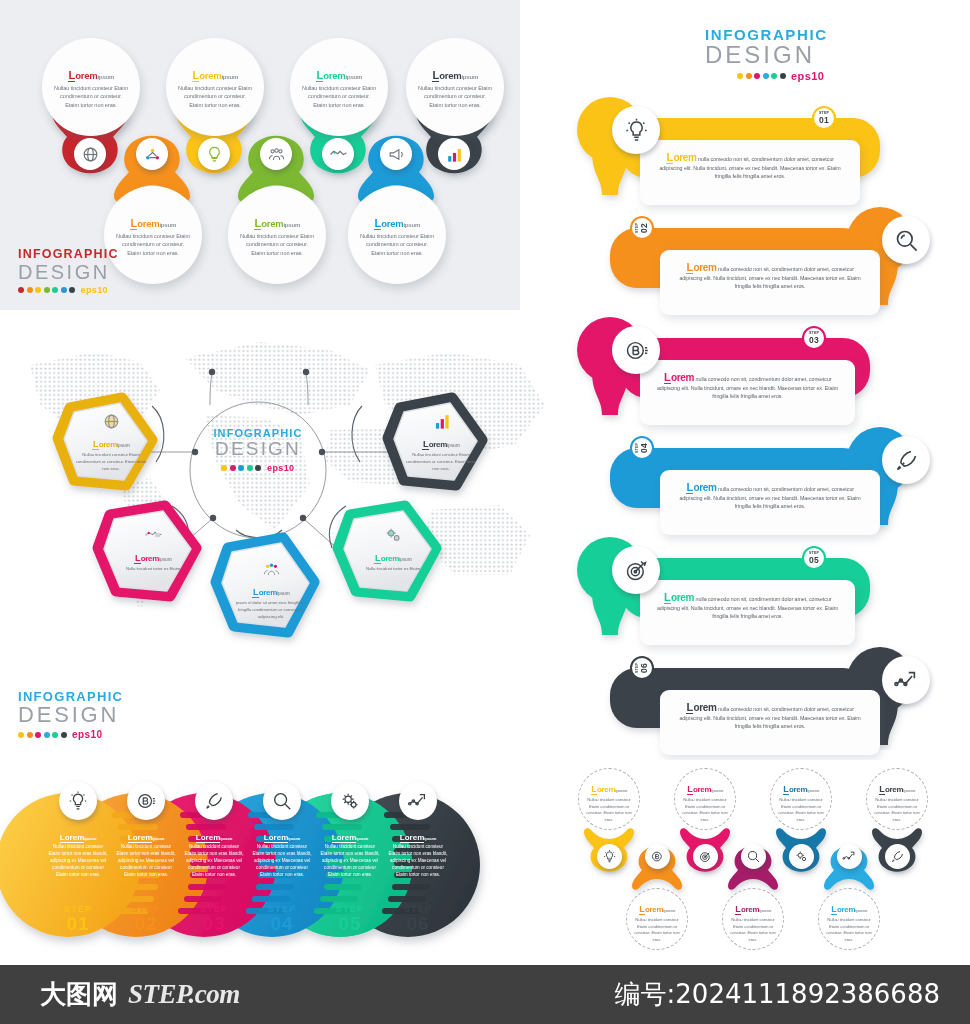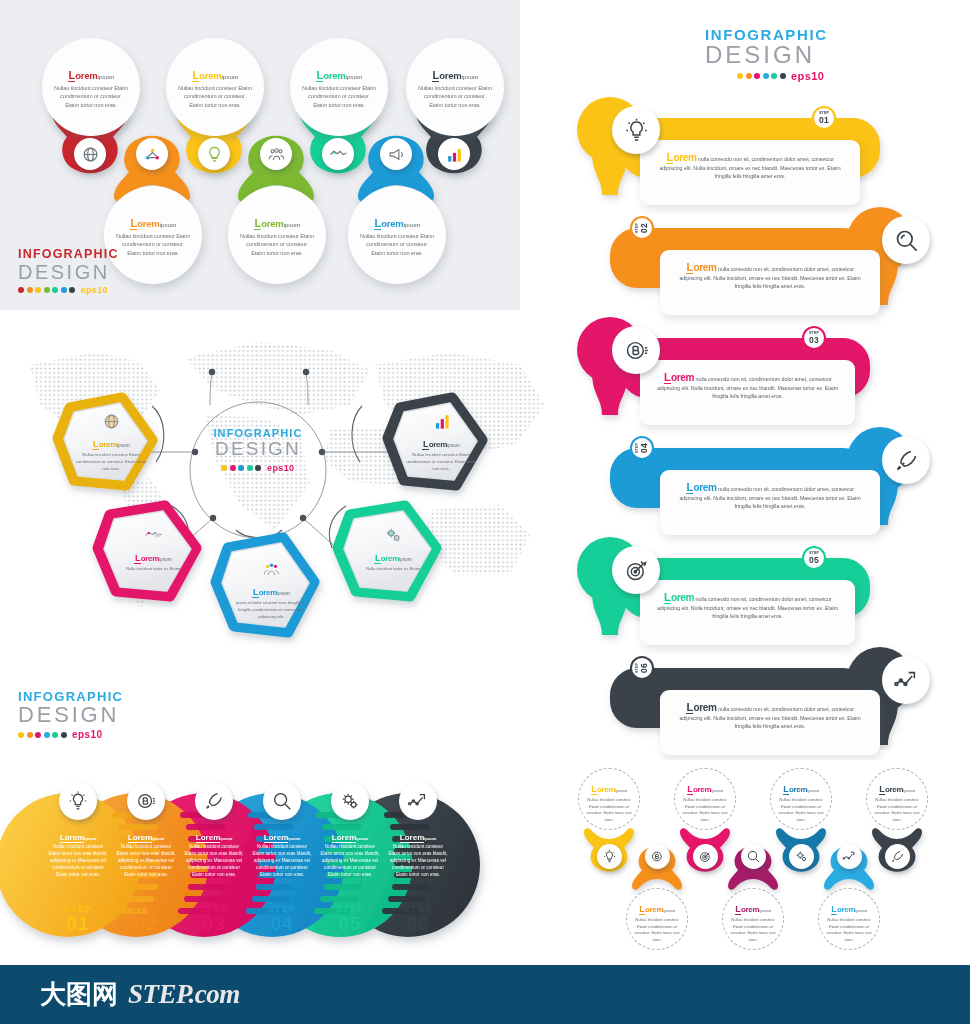--- a/index.html
+++ b/index.html
@@ -79,21 +79,21 @@
   .panel5 { position:absolute; left:560px; top:760px; width:410px; height:205px; background:#fff;}
   .dashcircle {
     position:absolute; border-radius:50%;
     border:1px dashed #a9aeb5; background:transparent;
     display:flex; align-items:flex-start; justify-content:center;
   }
 
   
   .footer {
     position:absolute; left:0; bottom:0; width:970px; height:59px;
-    background:#0c4a6e; display:flex; align-items:center;
+    background:#404040; display:flex; align-items:center;
   }
   .footer .left { margin-left:40px; display:flex; align-items:baseline; gap:10px;}
   .footer .cn { color:#fff; font-size:26px; font-weight:bold; font-family:"DejaVu Sans", sans-serif;}
   .footer .dm { color:#e8e8e8; font-size:27px; font-weight:bold; font-family:"Liberation Serif", serif; font-style:italic; letter-spacing:-.5px;}
   .footer .right { margin-left:auto; margin-right:30px; color:#fff; font-size:26px; font-family:"DejaVu Sans", sans-serif;}
 </style>
 </head>
 <body>
 
 <div class="stage">
@@ -882,15 +882,16 @@
           <path d="M6 17l-2 3 3-2"></path>
         </svg>
     </div>
   </div>
 
   <div class="footer">
     <div class="left">
       <span class="cn">大图网</span>
       <span class="dm">STEP.com</span>
     </div>
+    <div class="right">编号:2024111892386688</div>
   </div>
 
 </div>
 
 </body></html>

